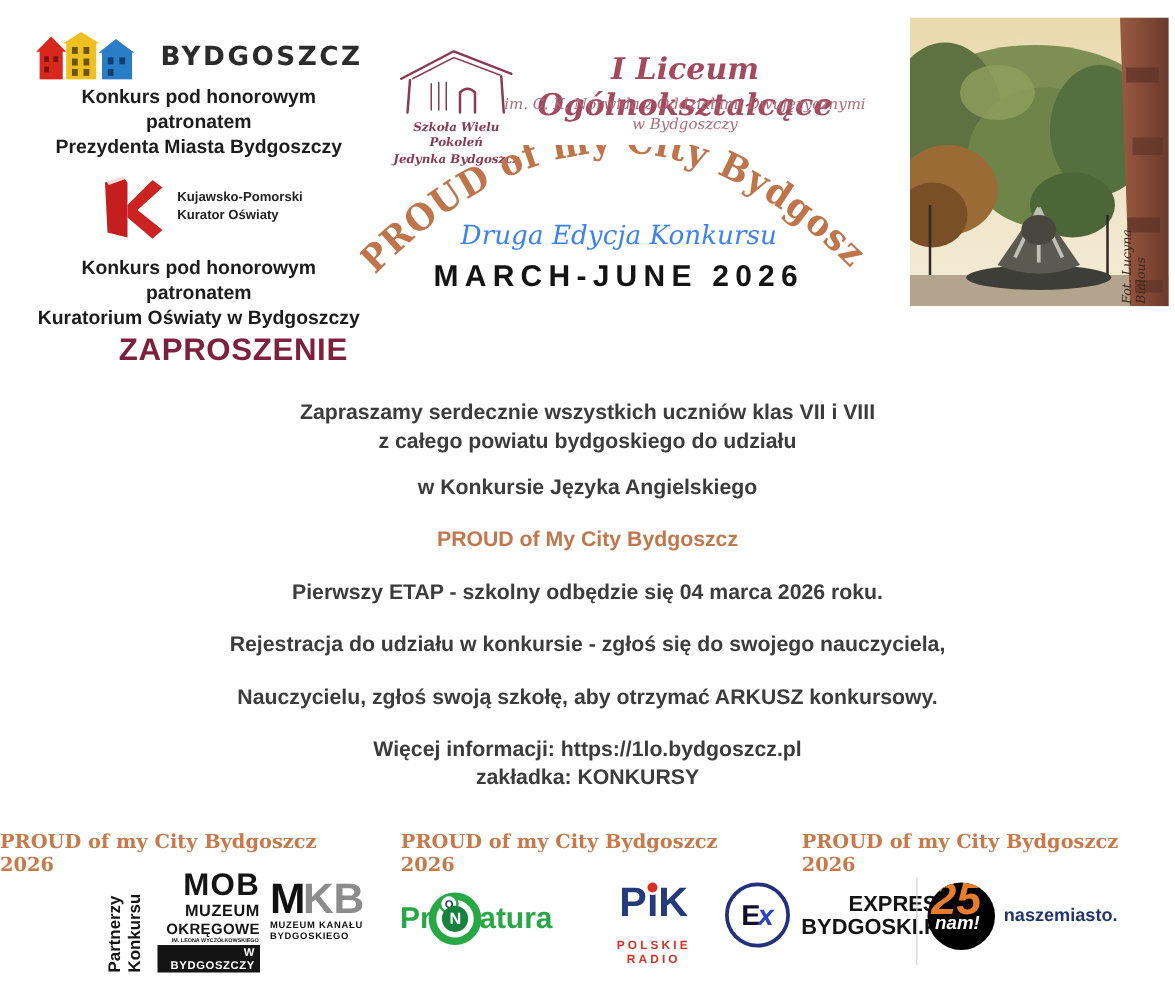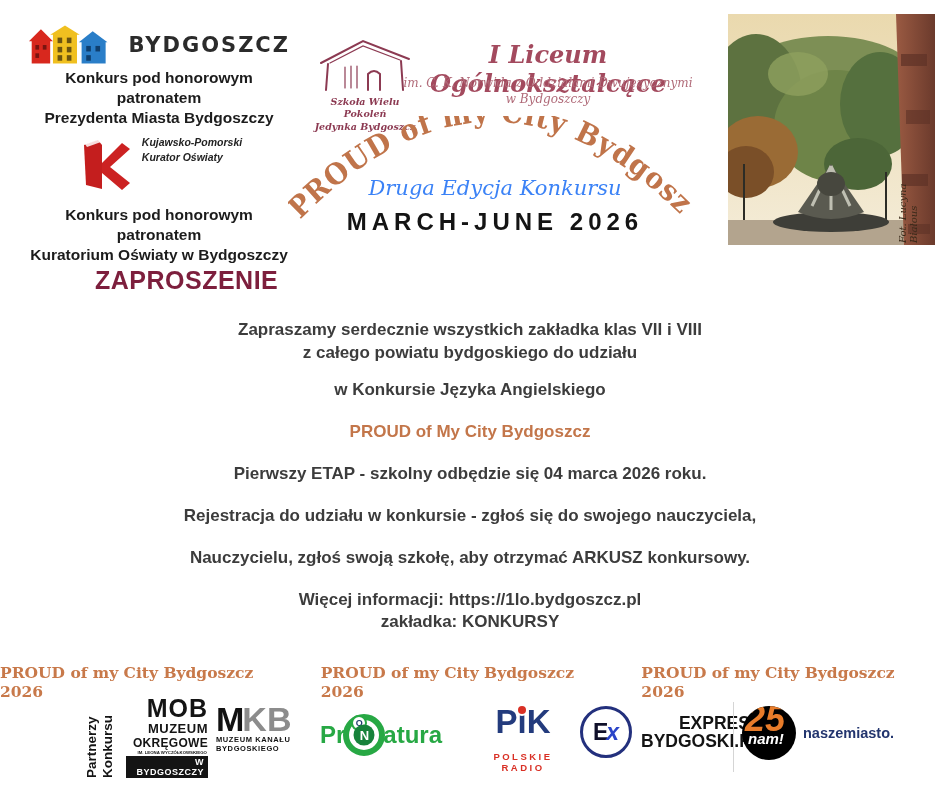--- a/index.html
+++ b/index.html
@@ -5,21 +5,21 @@
   * { margin:0; padding:0; box-sizing:border-box; }
   html,body { background:#ffffff; }
   body { font-family:"Liberation Sans", sans-serif; }
   .canvas { position:relative; width:940px; height:788px; background:#ffffff; overflow:hidden; }
 
   
   .patronage { position:absolute; left:28px; top:22px; width:262px; }
   .city-logo-row { display:flex; align-items:center; justify-content:center; gap:8px; height:46px; }
   .city-logo-text { font-weight:800; font-size:21px; letter-spacing:2px; color:#2b2b2b; font-family:"DejaVu Sans", sans-serif; }
   .pat-line { text-align:center; font-weight:800; font-size:15.5px; color:#1c1c1c; line-height:1.28; }
-  .kurator-row { display:flex; align-items:flex-start; justify-content:center; gap:8px; margin:8px 0 10px 0; height:60px;font-style:italic; }
+  .kurator-row { display:flex; align-items:center; justify-content:center; gap:8px; margin:8px 0 10px 0; height:60px; }
   .kurator-text { font-weight:800; font-size:10.5px; color:#222; line-height:1.35; }
 
   
   .school-badge { position:absolute; left:309px; top:34px; width:112px; text-align:center; }
   .school-badge-caption { font-size:9.5px; font-style:italic; color:#8c3a52; font-weight:700; line-height:1.3; font-family:"DejaVu Serif", serif; }
   .school-name { position:absolute; left:392px; top:40px; width:312px; text-align:center;
                  font-family:"DejaVu Serif", serif; font-style:italic; font-weight:bold;
                  font-size:24px; color:#a34a5e; }
   .school-sub { position:absolute; left:392px; top:76px; width:312px; text-align:center;
                 font-family:"DejaVu Serif", serif; font-style:italic; font-size:12px; color:#b06a78; }
@@ -213,21 +213,21 @@
     <polygon points="168,0 207,0 207,231 176,231" fill="url(#brick)"></polygon>
     <rect x="173" y="40" width="26" height="12" fill="#5e3226" opacity="0.7"></rect>
     <rect x="178" y="96" width="24" height="14" fill="#5e3226" opacity="0.6"></rect>
     <rect x="174" y="160" width="26" height="12" fill="#5e3226" opacity="0.7"></rect>
     <rect x="180" y="210" width="22" height="10" fill="#5e3226" opacity="0.6"></rect>
   </svg>
   <span class="photo-credit">Fot. Lucyna Białous</span>
 
   <div class="heading">ZAPROSZENIE</div>
 
-  <div class="body-line" style="top:320px">Zapraszamy serdecznie wszystkich zakładka klas VII i VIII</div>
+  <div class="body-line" style="top:320px">Zapraszamy serdecznie wszystkich uczniów klas VII i VIII</div>
   <div class="body-line" style="top:380px">w Konkursie Języka Angielskiego</div>
   <div class="body-line" style="top:343px">z całego powiatu bydgoskiego do udziału</div>
   <div class="body-line orange" style="top:422px">PROUD of My City Bydgoszcz</div>
   <div class="body-line" style="top:464px">Pierwszy ETAP - szkolny odbędzie się 04 marca 2026 roku.</div>
   <div class="body-line" style="top:548px">Nauczycielu, zgłoś swoją szkołę, aby otrzymać ARKUSZ konkursowy.</div>
   <div class="body-line" style="top:506px">Rejestracja do udziału w konkursie - zgłoś się do swojego nauczyciela,</div>
   <div class="body-line" style="top:590px">Więcej informacji: https://1lo.bydgoszcz.pl</div>
   <div class="body-line" style="top:612px">zakładka: KONKURSY</div>
 
   <div class="banner-row">

